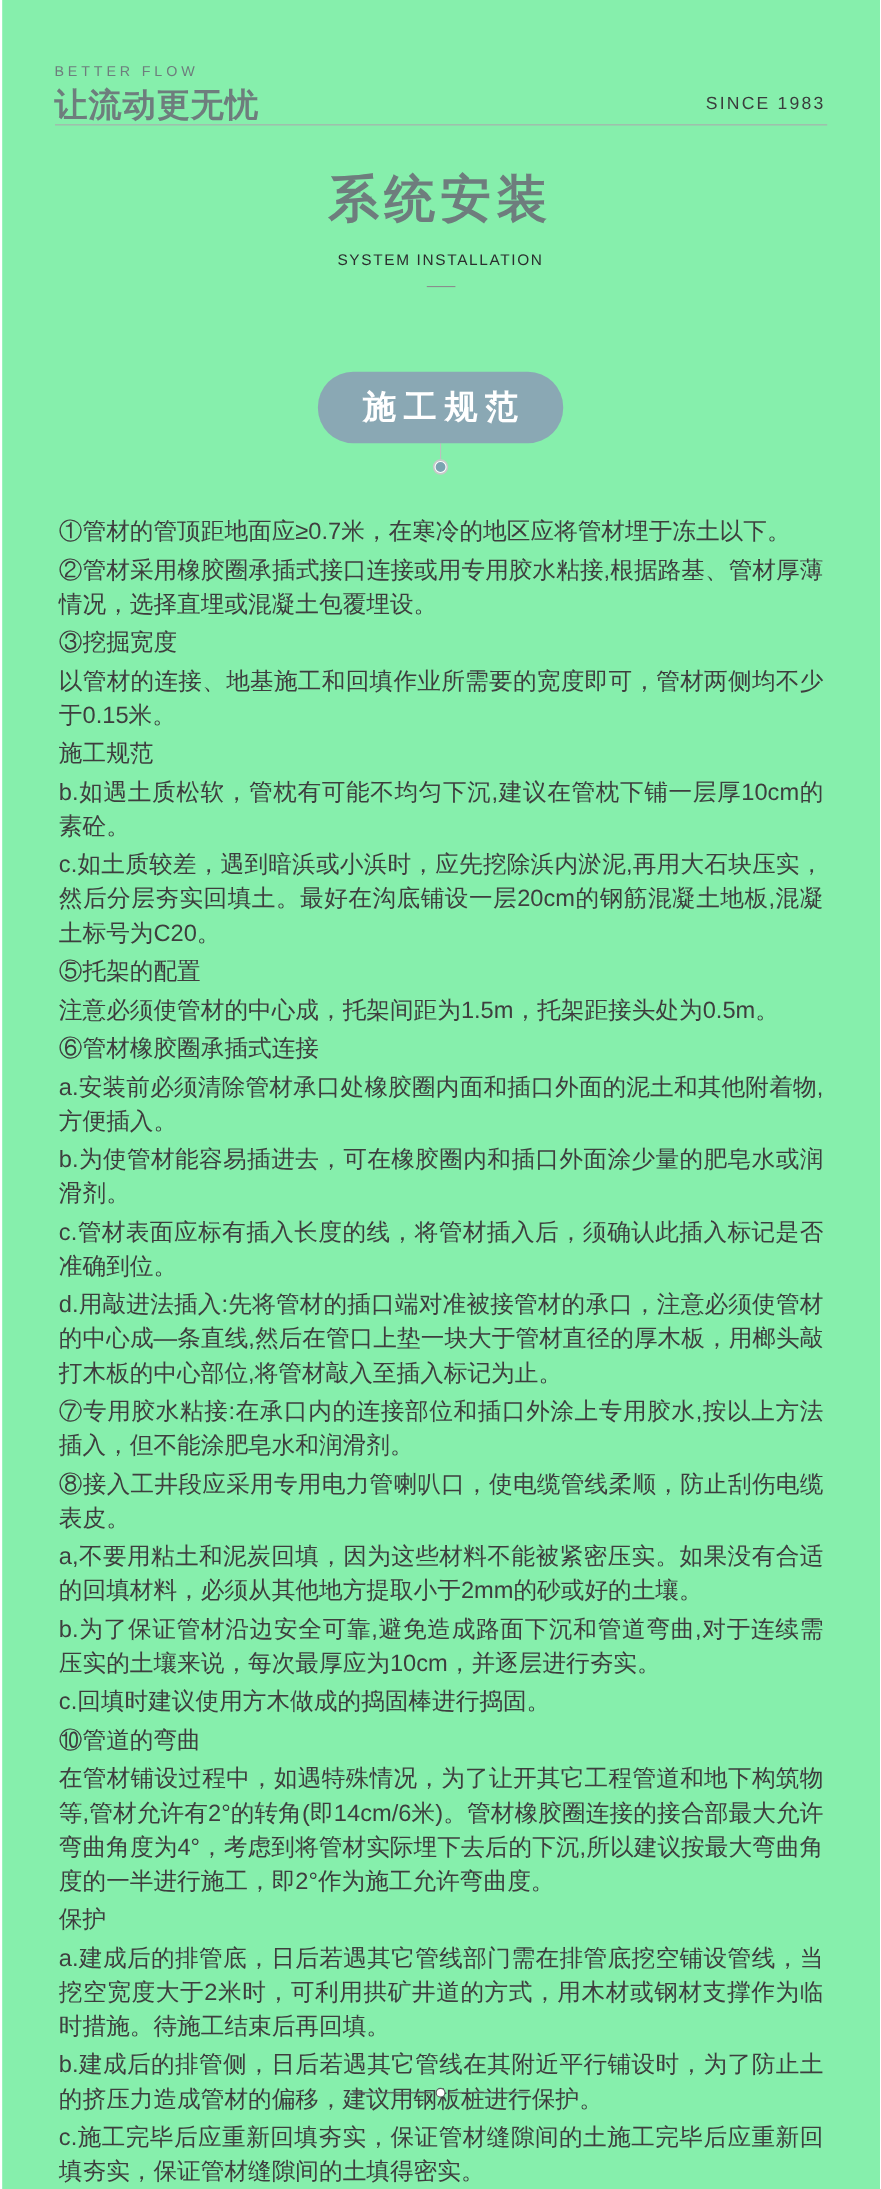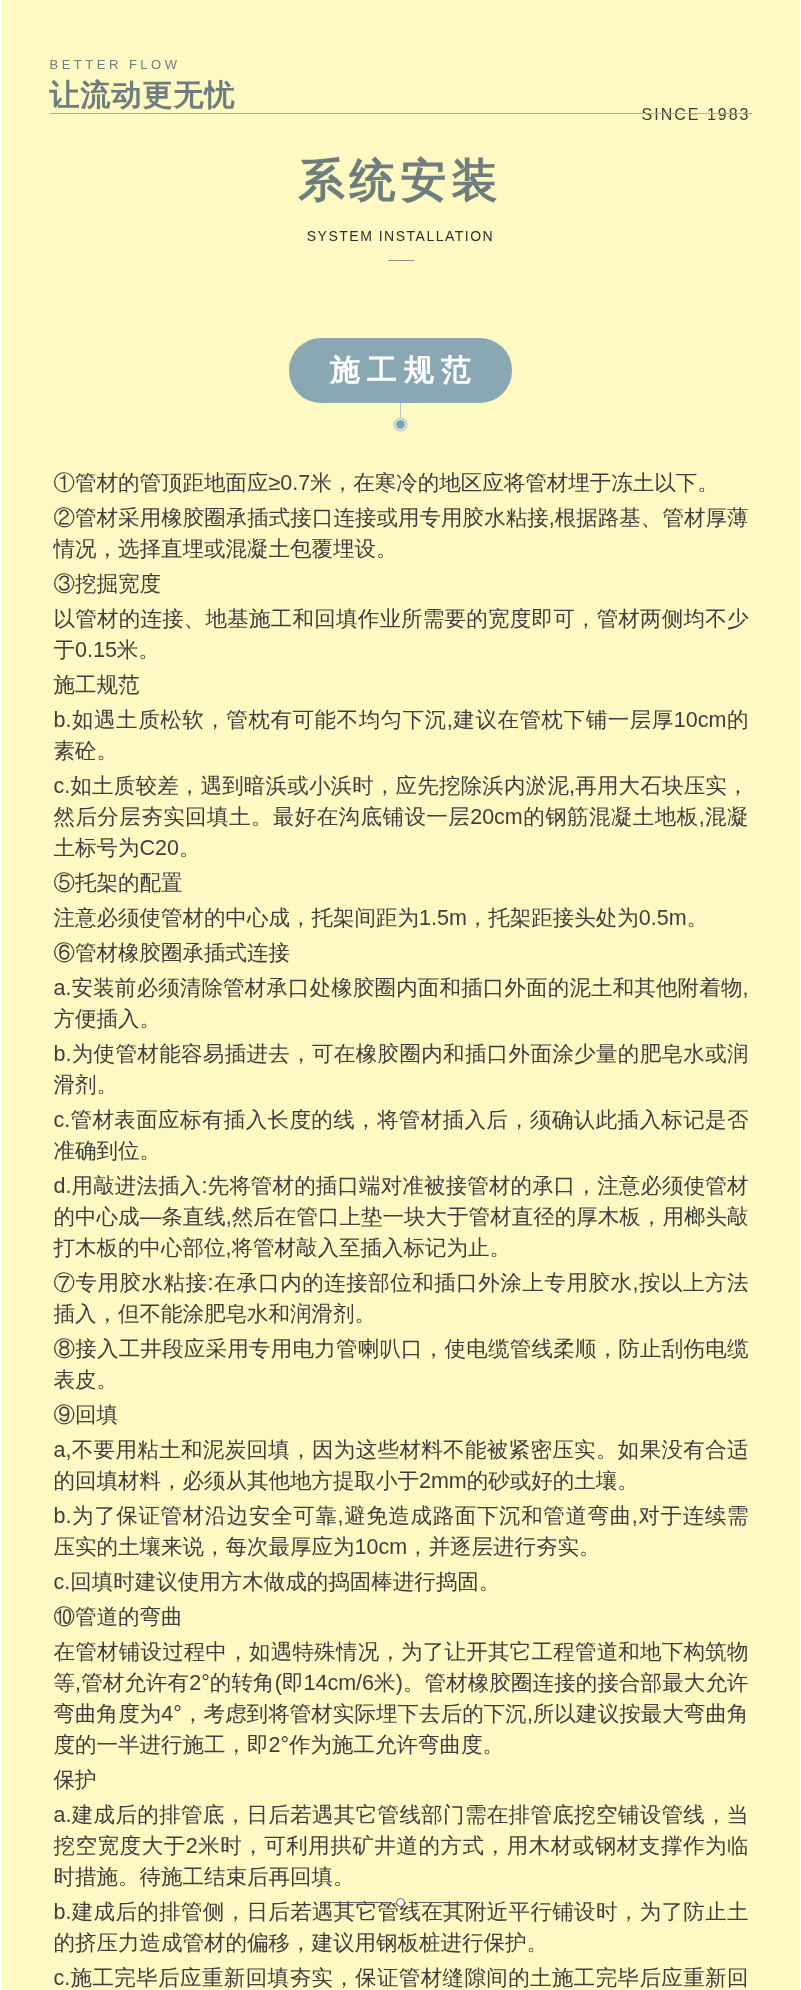--- a/index.html
+++ b/index.html
@@ -3,21 +3,21 @@
 <meta charset="utf-8">
 <style>
   * { margin: 0; padding: 0; box-sizing: border-box; }
   html, body { background: #ffffff; }
   body { font-family: "Liberation Sans", sans-serif; }
   .page {
     position: relative;
     width: 798px;
     height: 1990px;
     margin: 0 auto;
-    background: #fef9c3;
+    background: #86efac;
     overflow: hidden;
   }
 
   
   .header { position: absolute; top: 0; left: 0; right: 0; height: 114px; }
   .brand { position: absolute; left: 48px; top: 57px; color: #6e7d7d; }
   .brand-en {
     font-size: 13px;
     letter-spacing: 3.5px;
     color: #6e7d7d;
@@ -30,21 +30,20 @@
     letter-spacing: 1px;
     color: #6e7d7d;
   }
   .since {
     position: absolute;
     right: 49px;
     top: 86px;
     font-size: 16px;
     letter-spacing: 2px;
     color: #3a3d3d;
-    margin-top: 20px;
   }
   .header-rule {
     position: absolute;
     left: 48px;
     right: 48px;
     top: 113px;
     height: 0;
     border-top: 1px solid #a9adad;
   }
 
@@ -176,21 +175,20 @@
       <p>c.如土质较差，遇到暗浜或小浜时，应先挖除浜内淤泥,再用大石块压实，然后分层夯实回填土。最好在沟底铺设一层20cm的钢筋混凝土地板,混凝土标号为C20。</p>
       <p>⑤托架的配置</p>
       <p>注意必须使管材的中心成，托架间距为1.5m，托架距接头处为0.5m。</p>
       <p>⑥管材橡胶圈承插式连接</p>
       <p>a.安装前必须清除管材承口处橡胶圈内面和插口外面的泥土和其他附着物,方便插入。</p>
       <p>b.为使管材能容易插进去，可在橡胶圈内和插口外面涂少量的肥皂水或润滑剂。</p>
       <p>c.管材表面应标有插入长度的线，将管材插入后，须确认此插入标记是否准确到位。</p>
       <p>d.用敲进法插入:先将管材的插口端对准被接管材的承口，注意必须使管材的中心成—条直线,然后在管口上垫一块大于管材直径的厚木板，用榔头敲打木板的中心部位,将管材敲入至插入标记为止。</p>
       <p>⑦专用胶水粘接:在承口内的连接部位和插口外涂上专用胶水,按以上方法插入，但不能涂肥皂水和润滑剂。</p>
       <p>⑧接入工井段应采用专用电力管喇叭口，使电缆管线柔顺，防止刮伤电缆表皮。</p>
-      <p>⑨回填</p>
       <p>a,不要用粘土和泥炭回填，因为这些材料不能被紧密压实。如果没有合适的回填材料，必须从其他地方提取小于2mm的砂或好的土壤。</p>
       <p>b.为了保证管材沿边安全可靠,避免造成路面下沉和管道弯曲,对于连续需压实的土壤来说，每次最厚应为10cm，并逐层进行夯实。</p>
       <p>c.回填时建议使用方木做成的捣固棒进行捣固。</p>
       <p>⑩管道的弯曲</p>
       <p>在管材铺设过程中，如遇特殊情况，为了让开其它工程管道和地下构筑物等,管材允许有2°的转角(即14cm/6米)。管材橡胶圈连接的接合部最大允许弯曲角度为4°，考虑到将管材实际埋下去后的下沉,所以建议按最大弯曲角度的一半进行施工，即2°作为施工允许弯曲度。</p>
       <p>保护</p>
       <p>a.建成后的排管底，日后若遇其它管线部门需在排管底挖空铺设管线，当挖空宽度大于2米时，可利用拱矿井道的方式，用木材或钢材支撑作为临时措施。待施工结束后再回填。</p>
       <p>b.建成后的排管侧，日后若遇其它管线在其附近平行铺设时，为了防止土的挤压力造成管材的偏移，建议用钢板桩进行保护。</p>
       <p>c.施工完毕后应重新回填夯实，保证管材缝隙间的土施工完毕后应重新回填夯实，保证管材缝隙间的土填得密实。</p>
     </div>

